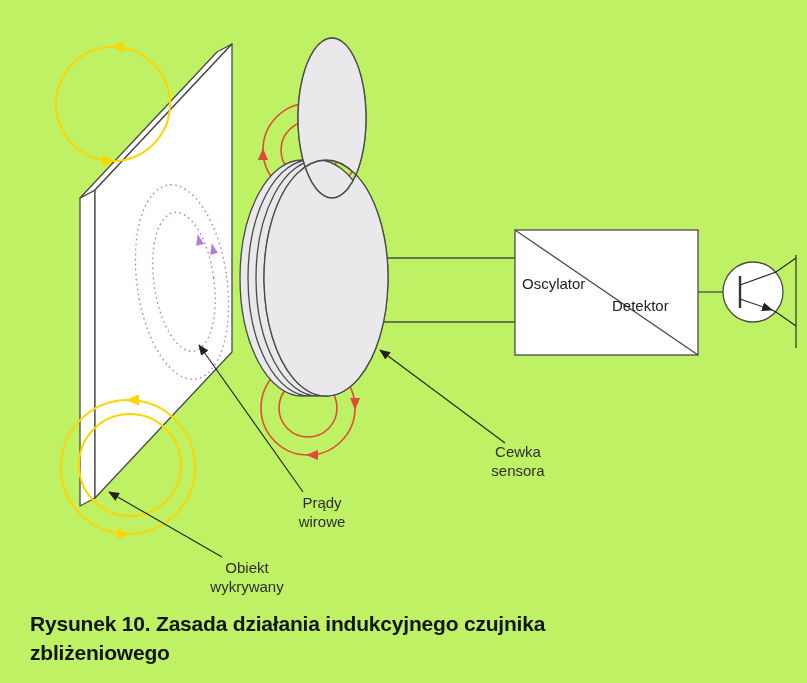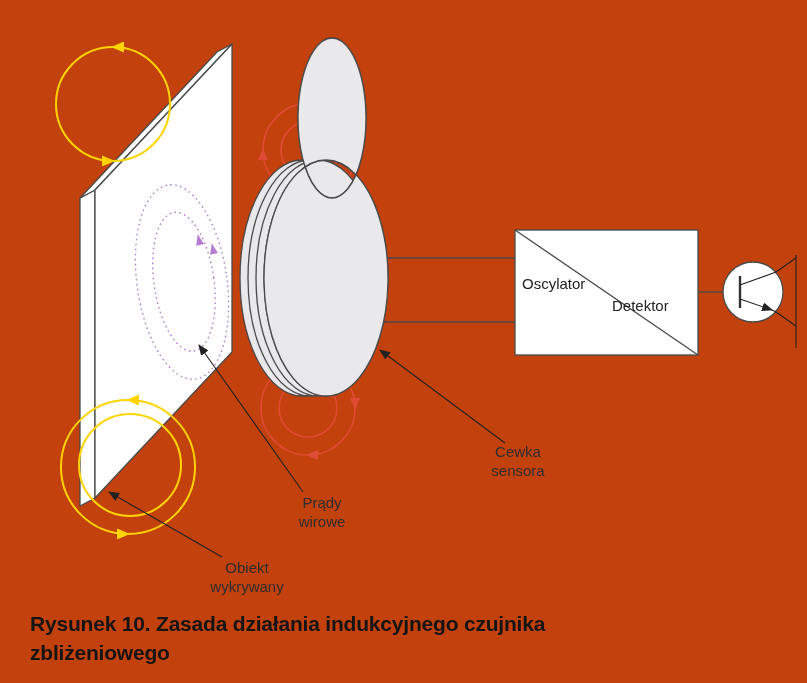--- a/index.html
+++ b/index.html
@@ -1,17 +1,17 @@
 <!DOCTYPE html>
 <html style="--yellow: #ffd400; --red: #e04b38; --purple: #b57bd5; --line: #4a4a4a; --coil_fill: #e9e9ec; --caption: #141414;"><head>
 <meta charset="utf-8">
 <style>
   html,body { margin:0; padding:0; background:#ffffff; }
   body { width:807px; height:683px; font-family:"Liberation Sans", sans-serif; }
-  .figure-wrap { position:relative; width:807px; height:683px; background:#c2410c;text-decoration:underline; }
+  .figure-wrap { position:relative; width:807px; height:683px; background:#bef264;text-decoration:underline; }
   .plate       { fill:#ffffff; stroke:var(--line); stroke-width:1.3; stroke-linejoin:round; }
   .yellow-line { fill:none; stroke:var(--yellow); stroke-width:2; }
   .red-line    { fill:none; stroke:var(--red); stroke-width:1.6; }
   .purple-dotted { fill:none; stroke:var(--purple); stroke-width:1.4; stroke-dasharray:1.6 3.4; }
   .purple-fill { fill:var(--purple); stroke:none; }
   .dline       { fill:none; stroke:var(--line); stroke-width:1.3; }
   .thin        { fill:none; stroke:#222222; stroke-width:1.1; }
   .coil-ring   { fill:var(--coil_fill); stroke:var(--line); stroke-width:1.3; }
   .lbl         { font-size:15px; fill:#2e2e2e; text-anchor:middle; }
   .boxlbl      { font-size:15px; fill:#222222; }

